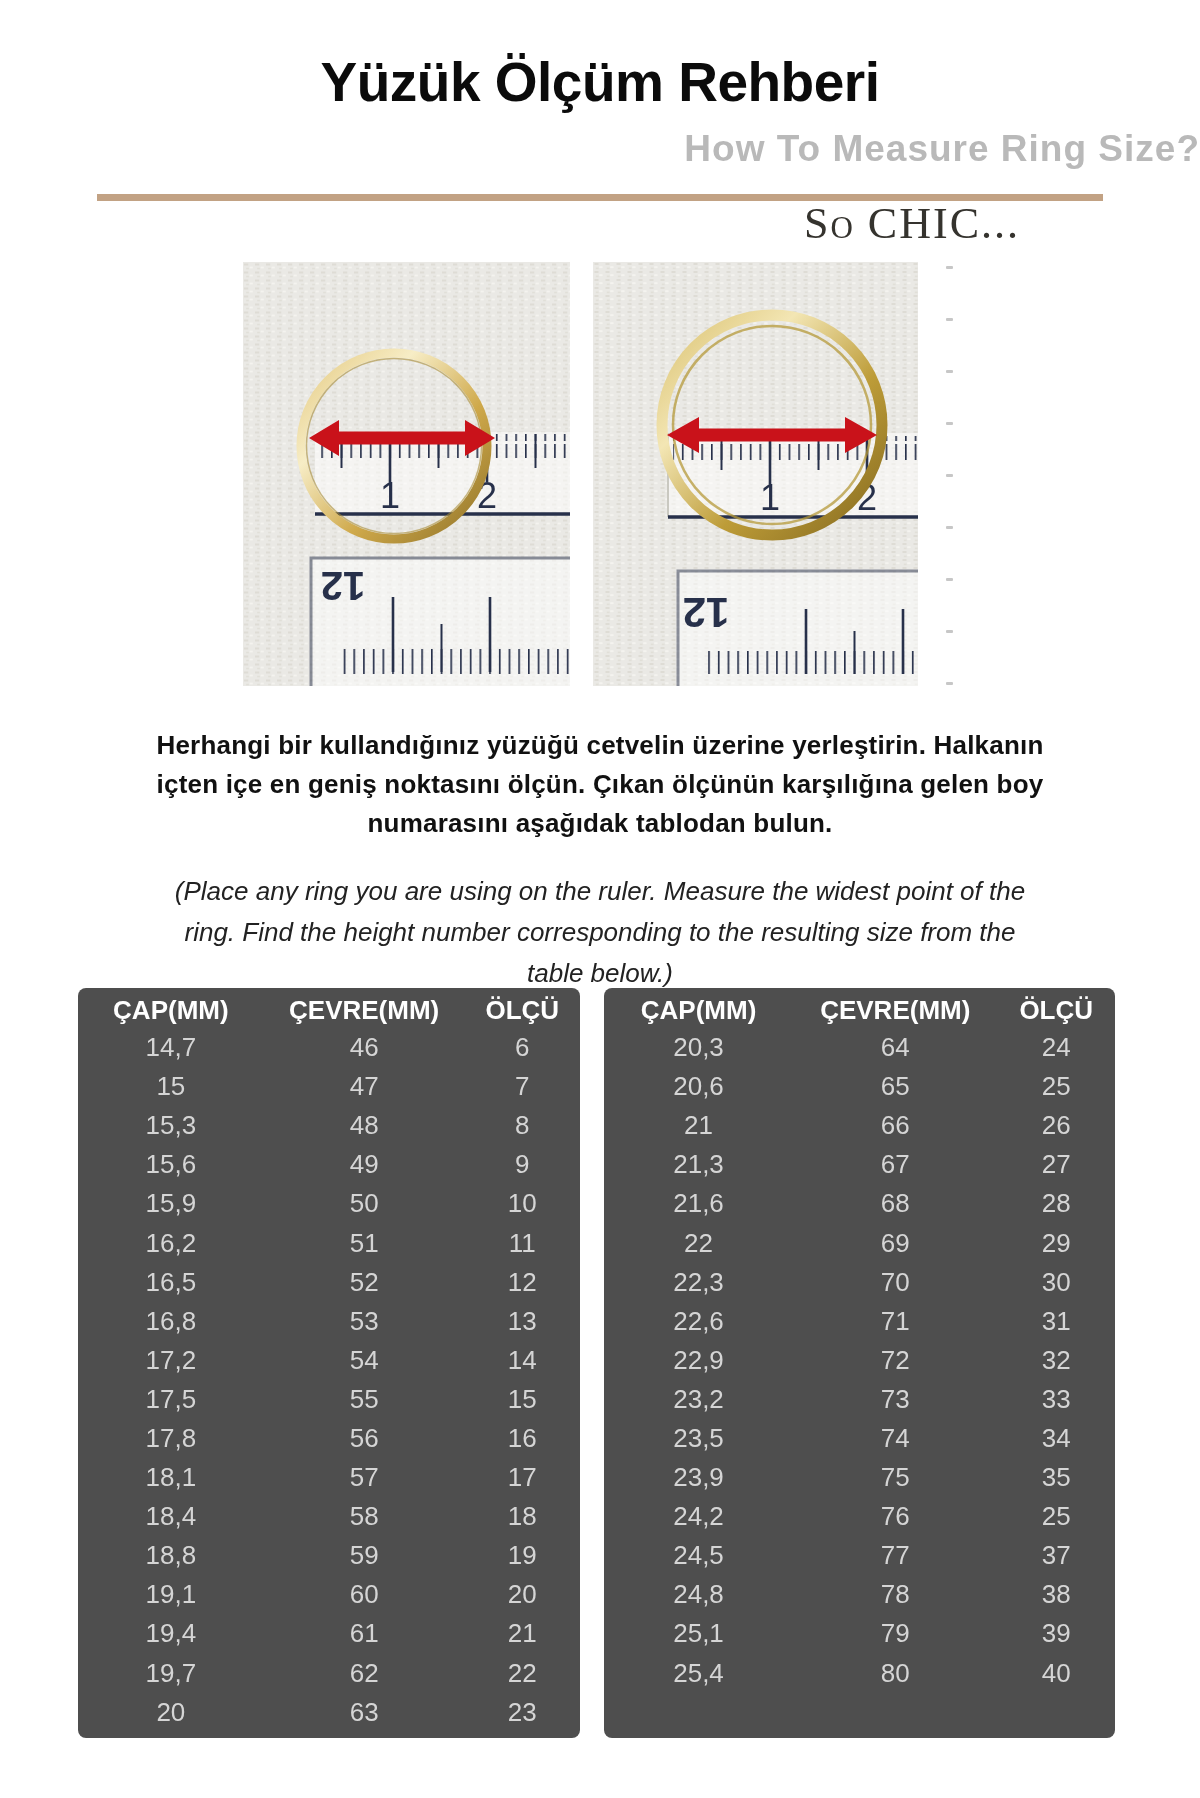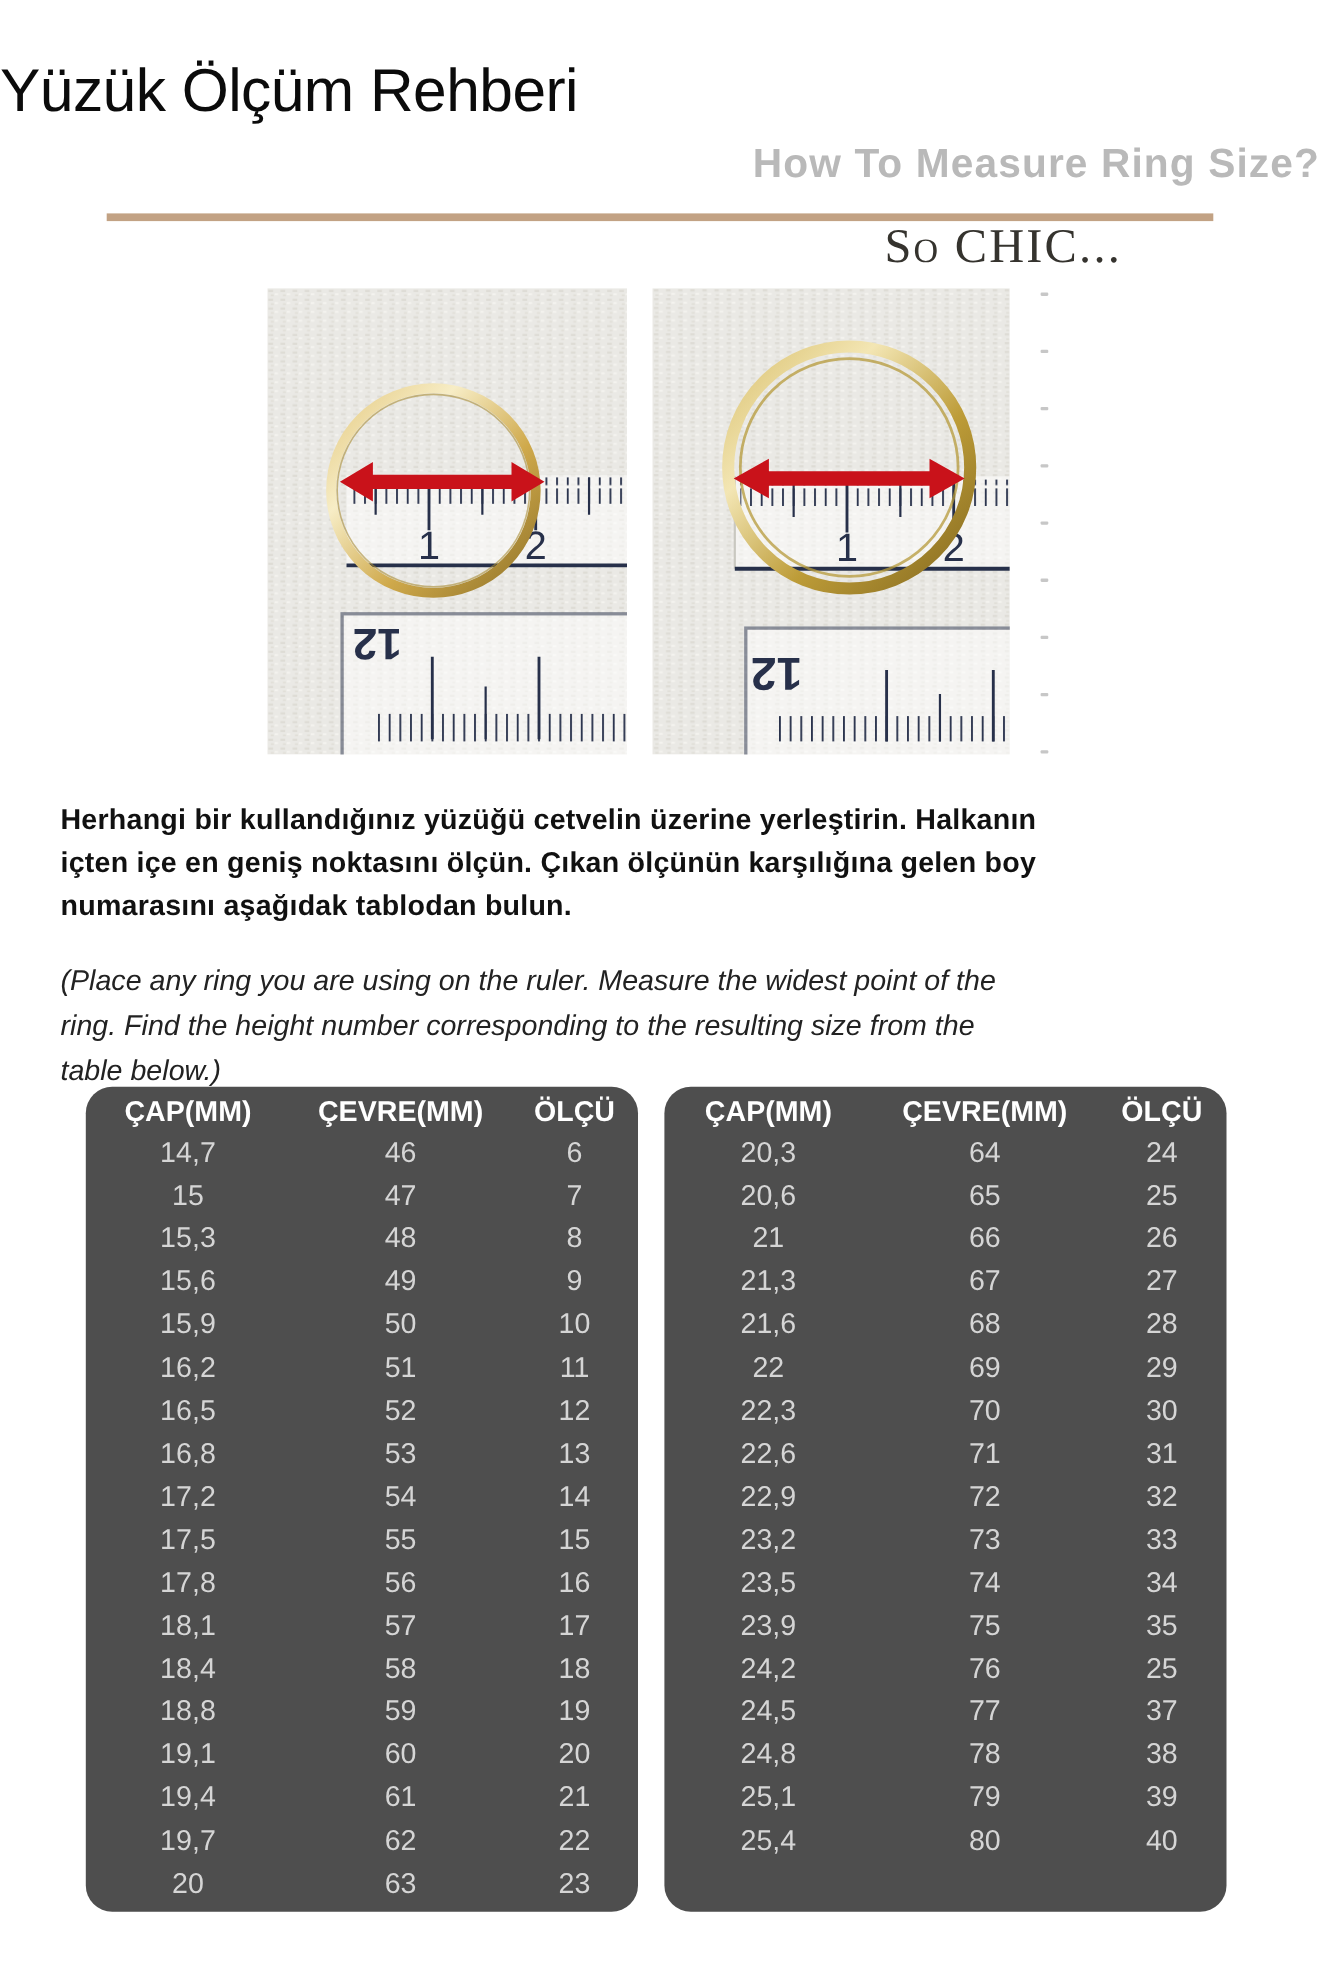--- a/index.html
+++ b/index.html
@@ -11,46 +11,46 @@
     --c-table_cell_text:#d5d5d5;
     --c-arrow_red:#c9121a;
     --c-ruler_ink:#27304a;
     --c-title_ink:#0b0b0b;
   }
   *{margin:0;padding:0;box-sizing:border-box;}
   html,body{background:#ffffff;}
   body{font-family:"Liberation Sans","DejaVu Sans",sans-serif;}
   .page{position:relative;width:1200px;height:1798px;background:#ffffff;overflow:hidden;margin:0 auto;}
 
-  .title{position:absolute;top:50px;left:0;width:100%;text-align:left;
-         font-size:55px;font-weight:normal;letter-spacing:-.5px;color:var(--c-title_ink);}
+  .title{position:absolute;top:50px;left:0;width:100%;text-align:center;
+         font-size:55px;font-weight:bold;letter-spacing:-.5px;color:var(--c-title_ink);}
   .subtitle{position:absolute;top:128px;left:0;width:100%;text-align:right;
          font-size:37px;font-weight:bold;letter-spacing:1px;color:var(--c-subtitle_gray);}
   .divider{position:absolute;top:194px;left:97px;width:1006px;height:7px;background:var(--c-divider);}
 
   .brand{position:absolute;top:198px;left:804px;width:270px;
          font-family:"Liberation Serif","DejaVu Serif",serif;
          font-variant:small-caps;font-size:44px;font-weight:500;letter-spacing:2px;
          color:var(--c-brand_ink);white-space:nowrap;}
 
   .photo{position:absolute;top:262px;}
   .photo-left{left:243px;width:327px;height:424px;}
   .photo-right{left:593px;width:325px;height:424px;}
   .photo svg{display:block;}
 
   .dash-col{position:absolute;left:946px;top:266px;width:10px;}
   .dash-col span{display:block;width:7px;height:3px;background:#a9a9a9;opacity:.65;
                  margin-bottom:49px;border-radius:1px;}
 
-  .instr{position:absolute;left:55px;width:1090px;color:#111;}
+  .instr{position:absolute;left:55px;width:1090px;text-align:center;color:#111;}
   .instr-tr{top:726px;font-size:26px;font-weight:bold;line-height:39px;letter-spacing:.2px;}
   .instr-en{top:851px;font-size:26px;font-style:italic;font-weight:normal;line-height:41px;color:#222;margin-top:20px;}
 
   .size-table{position:absolute;top:988px;height:750px;background:var(--c-table_bg);
-              border-radius:24px;padding-top:4px;overflow:hidden;}
+              border-radius:8px;padding-top:4px;overflow:hidden;}
   .table-left{left:78px;width:502px;}
   .table-right{left:604px;width:511px;}
   .thead,.trow{display:grid;grid-template-columns:37% 40% 23%;align-items:center;text-align:center;}
   .thead{height:36px;color:var(--c-table_header_text);font-weight:bold;font-size:26px;}
   .trow{height:39.1px;color:var(--c-table_cell_text);font-size:26px;font-weight:normal;}
   .tcell{text-align:center;}
 
   svg text{font-family:"Liberation Sans","DejaVu Sans",sans-serif;}
 </style>
 </head>

